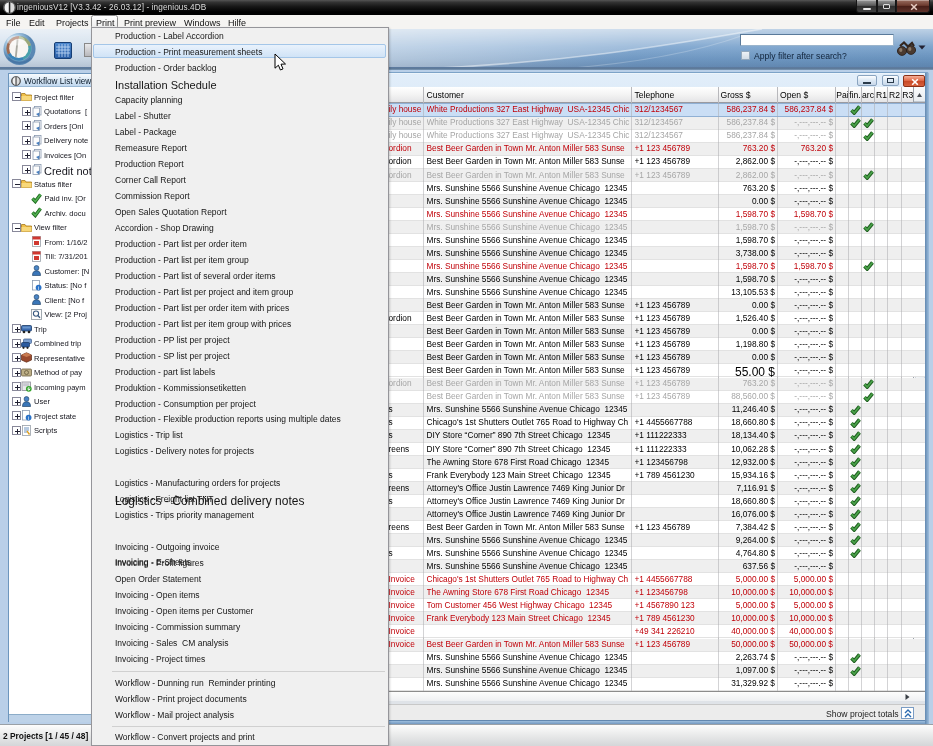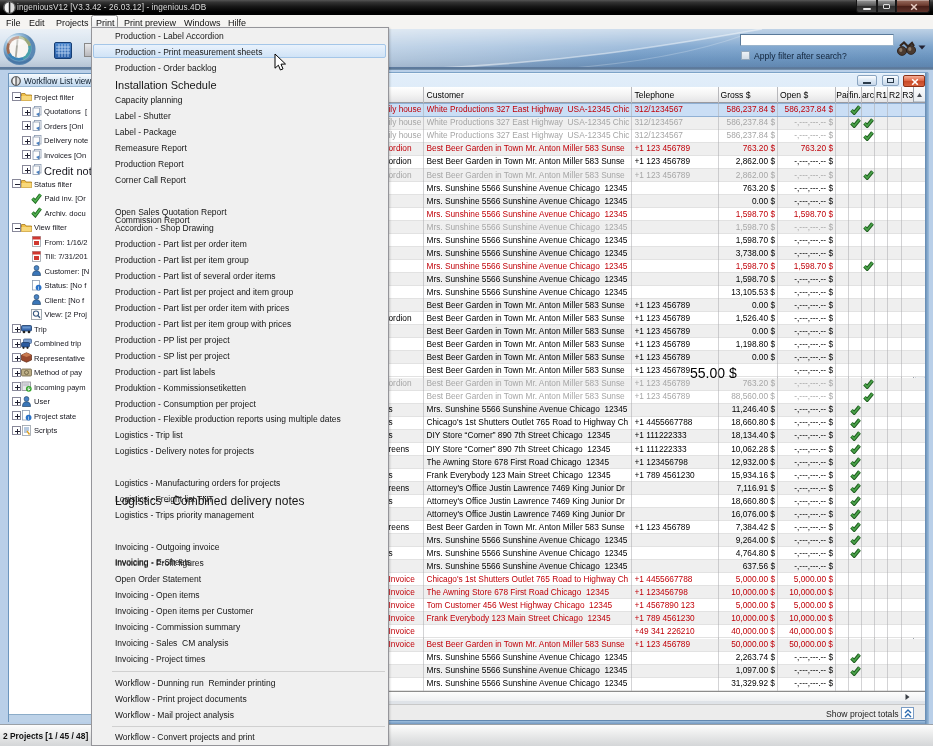--- a/index.html
+++ b/index.html
@@ -266,21 +266,21 @@
 <div class="abs" style="left:690px;top:339.15000000000003px;font-size:8.3px;color:#000000;white-space:pre;width:85px;text-align:right;">1,198.80 $</div>
 <div class="abs" style="left:748px;top:339.15000000000003px;font-size:8.3px;color:#000;width:85px;text-align:right;white-space:pre;position:absolute;">-,---,---.-- $</div>
 <div class="abs" style="left:388px;top:351.4px;width:537px;height:13.0px;background:#efefef;border-bottom:1px solid #e2e2e2;"></div>
 <div class="abs" style="left:426.5px;top:352.2px;font-size:8.3px;color:#000000;white-space:pre;width:204px;overflow:hidden;">Best Beer Garden in Town Mr. Anton Miller 583 Sunse</div>
 <div class="abs" style="left:634.5px;top:352.2px;font-size:8.3px;color:#000000;white-space:pre;width:83px;overflow:hidden;">+1 123 456789</div>
 <div class="abs" style="left:690px;top:352.2px;font-size:8.3px;color:#000000;white-space:pre;width:85px;text-align:right;">0.00 $</div>
 <div class="abs" style="left:748px;top:352.2px;font-size:8.3px;color:#000;width:85px;text-align:right;white-space:pre;position:absolute;">-,---,---.-- $</div>
 <div class="abs" style="left:388px;top:364.4px;width:537px;height:13.1px;background:#ffffff;border-bottom:1px solid #e2e2e2;"></div>
 <div class="abs" style="left:426.5px;top:365.25px;font-size:8.3px;color:#000000;white-space:pre;width:204px;overflow:hidden;">Best Beer Garden in Town Mr. Anton Miller 583 Sunse</div>
 <div class="abs" style="left:634.5px;top:365.25px;font-size:8.3px;color:#000000;white-space:pre;width:83px;overflow:hidden;">+1 123 456789</div>
-<div class="abs" style="left:690px;top:365.25px;font-size:14px;color:#000000;white-space:pre;width:85px;">55.00 $</div>
+<div class="abs" style="left:690px;top:365.25px;font-size:12px;color:#000000;white-space:pre;width:85px;text-align:right;">55.00 $</div>
 <div class="abs" style="left:748px;top:365.25px;font-size:8.3px;color:#000;width:85px;text-align:right;white-space:pre;position:absolute;">-,---,---.-- $</div>
 <div class="abs" style="left:388px;top:377.5px;width:537px;height:13.0px;background:#efefef;border-bottom:1px solid #e2e2e2;"></div>
 <div class="abs" style="left:388px;top:378.3px;font-size:8.3px;color:#a6a6a6;white-space:pre;width:35px;overflow:hidden;"><span style="margin-left:0.5px;">ordion</span></div>
 <div class="abs" style="left:426.5px;top:378.3px;font-size:8.3px;color:#a6a6a6;white-space:pre;width:204px;overflow:hidden;">Best Beer Garden in Town Mr. Anton Miller 583 Sunse</div>
 <div class="abs" style="left:634.5px;top:378.3px;font-size:8.3px;color:#a6a6a6;white-space:pre;width:83px;overflow:hidden;">+1 123 456789</div>
 <div class="abs" style="left:690px;top:378.3px;font-size:8.3px;color:#a6a6a6;white-space:pre;width:85px;text-align:right;">763.20 $</div>
 <div class="abs" style="left:748px;top:378.3px;font-size:8.3px;color:#a6a6a6;width:85px;text-align:right;white-space:pre;position:absolute;">-,---,---.-- $</div>
 <svg class="abs" style="left:862.5px;top:378.7px;" width="11" height="10" viewBox="0 0 11 10">
     <path d="M1.5,5.2 L4.2,8 L9.5,1.5" stroke="#1e5c1e" stroke-width="3.6" fill="none"></path>
     <path d="M1.5,5.2 L4.2,8 L9.5,1.5" stroke="#4aa34a" stroke-width="1.8" fill="none"></path>
@@ -708,21 +708,21 @@
 <div class="abs" style="left:92.5px;top:44.07px;width:293px;height:13.8px;background:linear-gradient(#e9f2fc,#d0e3f6);border:1px solid #a4c6e8;border-radius:2px;"></div>
 <div class="abs" style="left:115px;top:47.17px;font-size:8.5px;color:#151515;white-space:pre;">Production - Print measurement sheets</div>
 <div class="abs" style="left:115px;top:63.14px;font-size:8.5px;color:#151515;white-space:pre;">Production - Order backlog</div>
 <div class="abs" style="left:115px;top:79.11px;font-size:11px;color:#151515;white-space:pre;">Installation Schedule</div>
 <div class="abs" style="left:115px;top:95.08px;font-size:8.5px;color:#151515;white-space:pre;">Capacity planning</div>
 <div class="abs" style="left:115px;top:111.05px;font-size:8.5px;color:#151515;white-space:pre;">Label - Shutter</div>
 <div class="abs" style="left:115px;top:127.02px;font-size:8.5px;color:#151515;white-space:pre;">Label - Package</div>
 <div class="abs" style="left:115px;top:142.98999999999998px;font-size:8.5px;color:#151515;white-space:pre;">Remeasure Report</div>
 <div class="abs" style="left:115px;top:158.95999999999998px;font-size:8.5px;color:#151515;white-space:pre;">Production Report</div>
 <div class="abs" style="left:115px;top:174.92999999999998px;font-size:8.5px;color:#151515;white-space:pre;">Corner Call Report</div>
-<div class="abs" style="left:115px;top:190.89999999999998px;font-size:8.5px;color:#151515;white-space:pre;margin-top:24px;">Commission Report</div>
+<div class="abs" style="left:115px;top:190.89999999999998px;font-size:8.5px;color:#151515;white-space:pre;">Commission Report</div>
 <div class="abs" style="left:115px;top:206.86999999999998px;font-size:8.5px;color:#151515;white-space:pre;">Open Sales Quotation Report</div>
 <div class="abs" style="left:115px;top:222.83999999999997px;font-size:8.5px;color:#151515;white-space:pre;">Accordion - Shop Drawing</div>
 <div class="abs" style="left:115px;top:238.80999999999997px;font-size:8.5px;color:#151515;white-space:pre;">Production - Part list per order item</div>
 <div class="abs" style="left:115px;top:254.77999999999997px;font-size:8.5px;color:#151515;white-space:pre;">Production - Part list per item group</div>
 <div class="abs" style="left:115px;top:270.75px;font-size:8.5px;color:#151515;white-space:pre;">Production - Part list of several order items</div>
 <div class="abs" style="left:115px;top:286.72px;font-size:8.5px;color:#151515;white-space:pre;">Production - Part list per project and item group</div>
 <div class="abs" style="left:115px;top:302.69000000000005px;font-size:8.5px;color:#151515;white-space:pre;">Production - Part list per order item with prices</div>
 <div class="abs" style="left:115px;top:318.6600000000001px;font-size:8.5px;color:#151515;white-space:pre;">Production - Part list per item group with prices</div>
 <div class="abs" style="left:115px;top:334.6300000000001px;font-size:8.5px;color:#151515;white-space:pre;">Production - PP list per project</div>
 <div class="abs" style="left:115px;top:350.60000000000014px;font-size:8.5px;color:#151515;white-space:pre;">Production - SP list per project</div>

